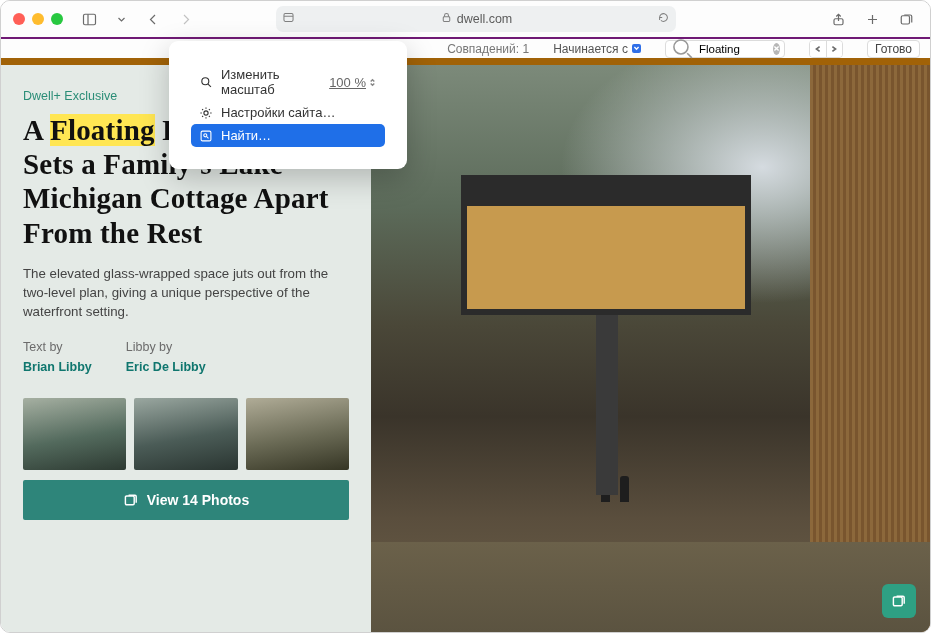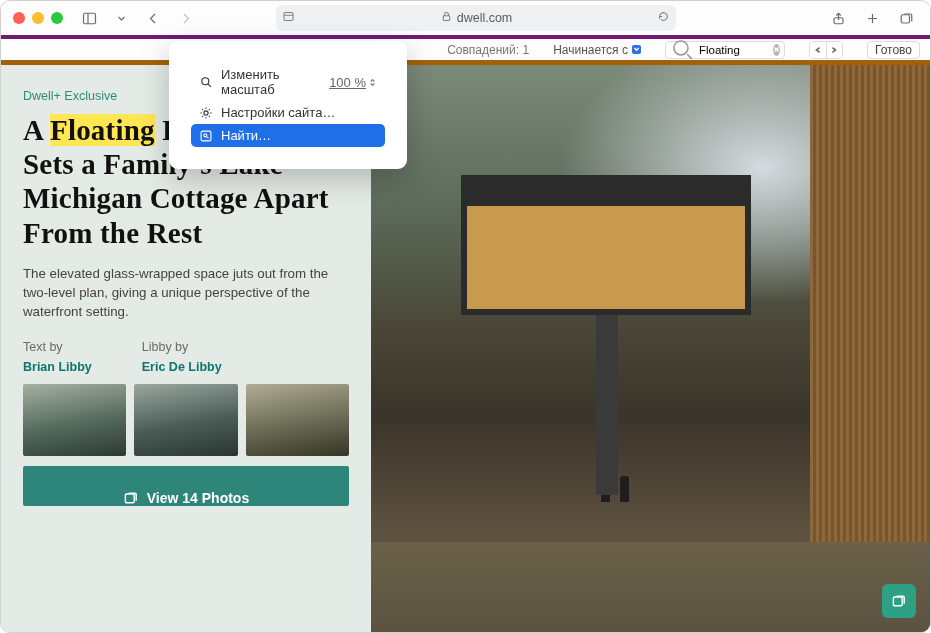--- a/index.html
+++ b/index.html
@@ -8,21 +8,21 @@
     font-family: -apple-system, BlinkMacSystemFont, "Helvetica Neue", Arial, sans-serif;
     background: #fff; overflow: hidden; position: relative;
     border: 1px solid #d0d0d0; border-radius: 10px;
     font-size: 13px; color: #333;
   }
 
   
   .toolbar {
     height: 38px; display: flex; align-items: center;
     padding: 0 12px; gap: 8px; background: #fdfdfd;
-    border-bottom: 4px solid #701a75;
+    border-bottom: 2px solid #701a75;
   }
   .traffic { display:flex; gap:7px; margin-right:6px; }
   .dot { width:12px; height:12px; border-radius:50%; }
   .dot.r{background:#ff5f57}.dot.y{background:#febc2e}.dot.g{background:#28c840}
 
   .tb-btn { width:24px; height:22px; display:flex; align-items:center; justify-content:center;
             color:#6b6b6b; border-radius:5px; cursor:default; }
   .tb-btn svg { width:15px; height:15px; stroke:#6b6b6b; stroke-width:1.6; fill:none; }
   .disabled { opacity:.4; }
 
@@ -35,21 +35,21 @@
   .addr .pre  { position:absolute; left:6px; display:flex; align-items:center; }
   .addr .post { position:absolute; right:6px; display:flex; align-items:center; }
   .addr svg { width:13px; height:13px; stroke:#808080; stroke-width:1.6; fill:none; }
 
   .tb-right { margin-left:auto; display:flex; gap:10px; align-items:center; }
 
   
   .findbar {
     height:26px; display:flex; align-items:center; justify-content:flex-end;
     padding:0 10px 0 0; gap:24px; font-size:12px; color:#555; background:#fdfdfd;
-    border-bottom:5px solid #a16207;
+    border-bottom:7px solid #a16207;
   }
   .findbar .matches { color:#777; }
   .findbar .mode { display:flex; align-items:center; gap:4px; }
   .findbar .mode .chev { width:9px;height:9px;background:#2f6fe8;border-radius:2px;display:flex;align-items:center;justify-content:center;}
   .findbar .mode .chev svg{width:7px;height:7px;stroke:#fff;stroke-width:2;fill:none;}
   .findbar .search {
     width:120px; height:18px; background:#fff; border:1px solid #dcdcdc;
     border-radius:4px; display:flex; align-items:center; padding:0 4px; gap:4px;
   }
   .findbar .search input { border:none; outline:none; width:70px; font-size:11.5px; }
@@ -83,33 +83,33 @@
 
   .article { padding:24px 22px 18px; display:flex; flex-direction:column; }
   .tag { font-size:12.5px; color:#2b8d77; font-weight:500; margin-bottom:10px;}
   h1 {
     font-family: Georgia, "Times New Roman", serif;
     font-weight:700; font-size:29px; line-height:1.18; color:#111;
     margin-bottom:14px; letter-spacing:.2px;
   }
   h1 .hl { background:#ffe653; }
   .lede { font-size:13.3px; color:#444; line-height:1.45; margin-bottom:18px;}
-  .credits { display:flex; gap:50px; font-size:12.5px; margin-bottom:10px;}
+  .credits { display:flex; gap:34px; font-size:12.5px; margin-bottom:24px;}
   .credits .lbl { color:#6b6b6b; margin-bottom:6px;}
   .credits .val { color:#0f766e; font-weight:600;}
 
   .thumbs { display:flex; gap:8px; margin-bottom:10px;}
   .thumb { flex:1; height:72px; border-radius:2px; background:#536a5d;
            background-image:linear-gradient(170deg,#a6b0a2 0%,#536a5d 55%,#2d3a32 100%);}
   .thumb.b{ background-image:linear-gradient(170deg,#9aa7a0 0%,#4b5c57 55%,#2a3531 100%);}
   .thumb.c{ background-image:linear-gradient(170deg,#b0ac97 0%,#6a6a55 55%,#353524 100%);}
 
   .viewbtn {
     height:40px; background:#2e857a; color:#fff; font-size:14px; font-weight:600;
-    display:flex; align-items:flex-end; justify-content:center; gap:8px; border-radius:2px;
+    display:flex; align-items:center; justify-content:center; gap:8px; border-radius:2px;
   }
   .viewbtn svg{width:16px;height:16px;fill:none;stroke:#fff;stroke-width:1.8;}
 
   .hero {
     position:relative; overflow:hidden;
     background:
       radial-gradient(ellipse 60% 40% at 70% 18%, #d5dbe0 0%, transparent 60%),
       linear-gradient(180deg,#7c8a7a 0%,#5c6b5a 25%,#4a4738 46%,#3a342a 62%,#5a4e3d 80%,#6e614a 100%);
   }
   

